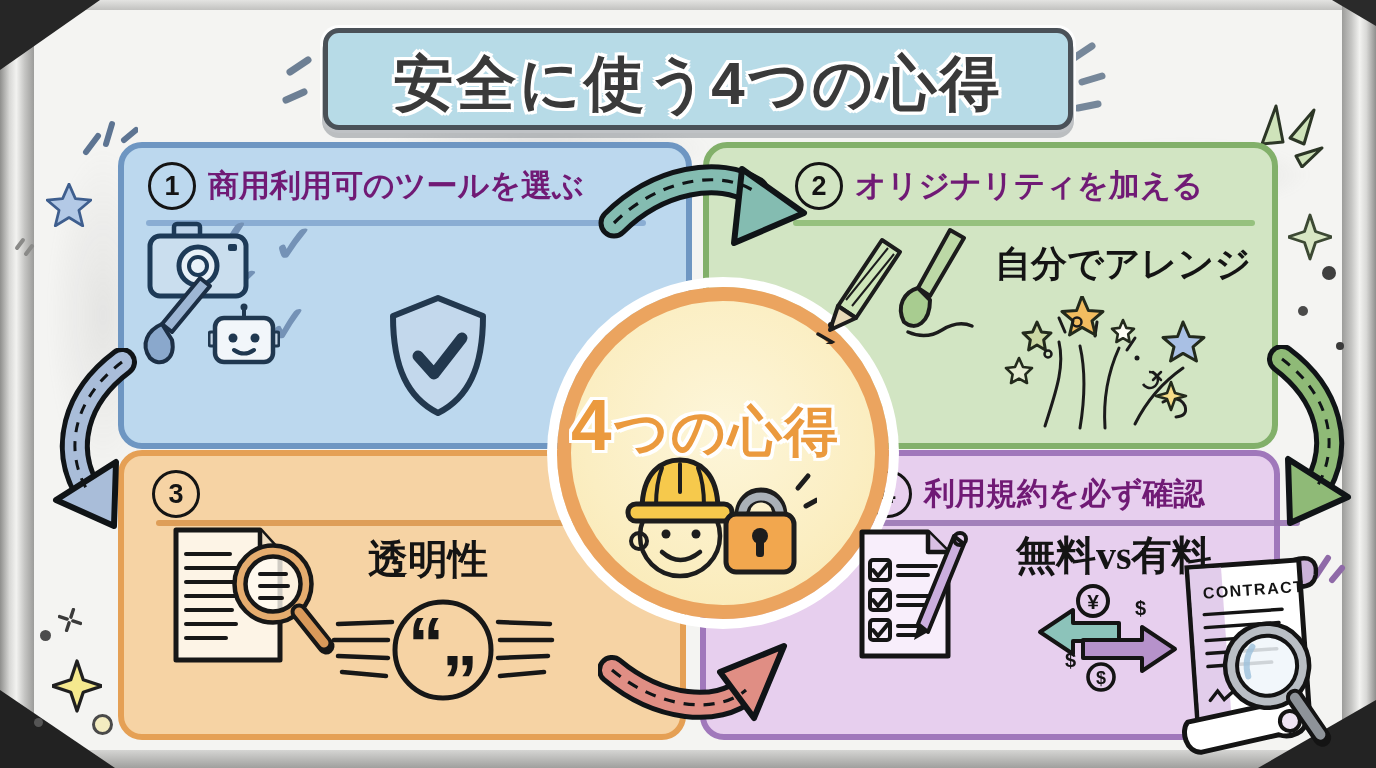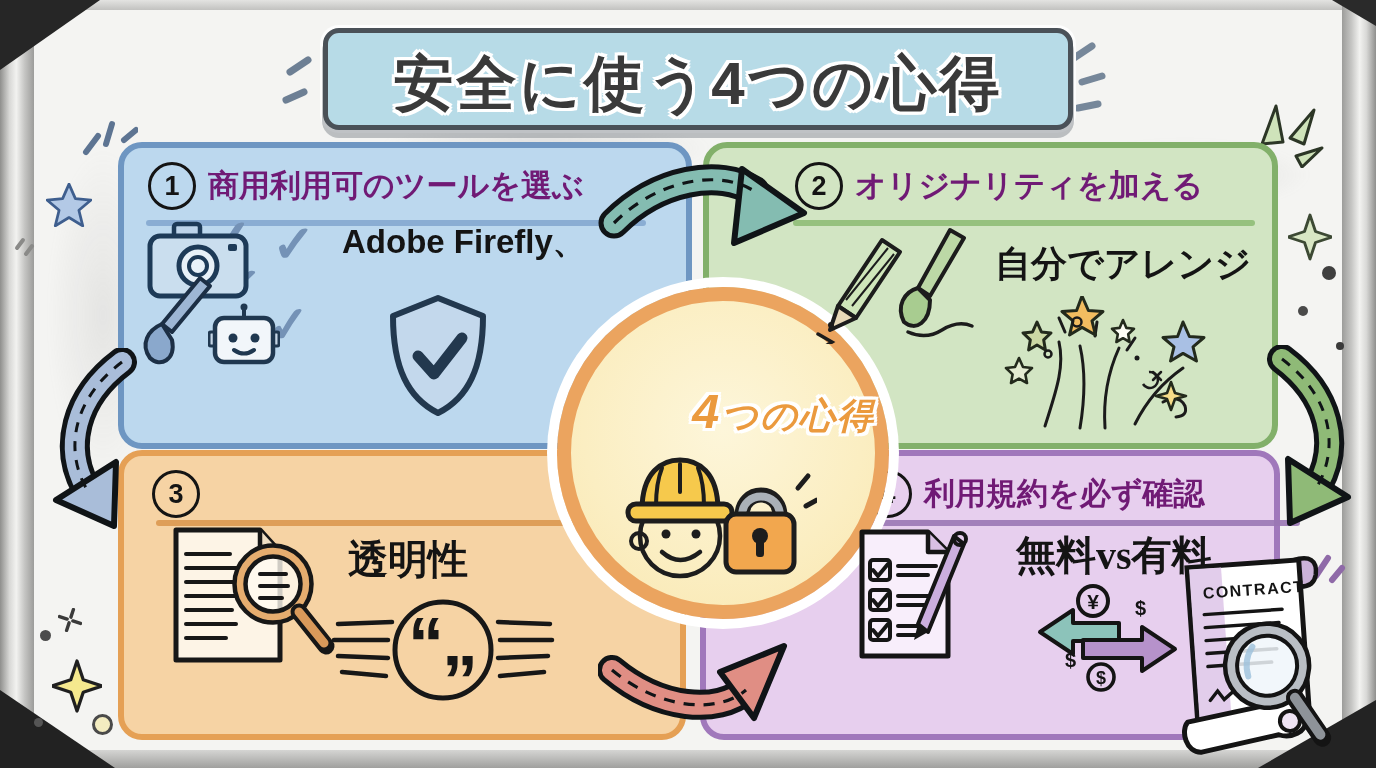--- a/index.html
+++ b/index.html
@@ -33,23 +33,23 @@
   .box-header{position:absolute;top:14px;display:flex;align-items:center;gap:12px;}
   .num-circle{width:42px;height:42px;border:3.5px solid #141414;border-radius:50%;
     display:flex;align-items:center;justify-content:center;font-size:27px;font-weight:700;color:#141414;flex:0 0 auto;}
   .box-heading{font-size:31px;font-weight:800;color:#701a75;white-space:nowrap;}
   .underline{position:absolute;height:6px;border-radius:4px;opacity:.9;}
   .body-strong{position:absolute;font-weight:800;color:#141414;z-index:6;}
   
   .center-circle{left:557px;top:287px;width:304px;height:304px;border-radius:50%;z-index:6;
     background:radial-gradient(circle at 50% 42%,#fdf6da 0%,#fbeec2 60%,#f9e7b0 100%);
     border:14px solid #eba45f;box-shadow:0 0 0 10px #ffffff;}
-  .center-label{position:absolute;left:0;right:0;top:82px;text-align:right;
-    font-size:36px;font-weight:800;color:#eb9a3e;letter-spacing:2px;
-    text-shadow:-3px -3px 0 #fff,3px -3px 0 #fff,-3px 3px 0 #fff,3px 3px 0 #fff,0 -3px 0 #fff,0 3px 0 #fff,-3px 0 0 #fff,3px 0 0 #fff;font-style:italic;}
+  .center-label{position:absolute;left:0;right:0;top:82px;text-align:left;
+    font-size:54px;font-weight:800;color:#eb9a3e;letter-spacing:2px;
+    text-shadow:-3px -3px 0 #fff,3px -3px 0 #fff,-3px 3px 0 #fff,3px 3px 0 #fff,0 -3px 0 #fff,0 3px 0 #fff,-3px 0 0 #fff,3px 0 0 #fff;}
   .center-label::first-letter{font-size:1.35em;}
   .checkglyph{position:absolute;font-weight:700;color:#7492b6;z-index:6;line-height:1;}
   svg text{font-family:"Liberation Sans",sans-serif;}
   .z7{z-index:7;} .z8{z-index:8;} .z4{z-index:4;}
 </style>
 </head>
 <body>
 
 <div id="stage">
 
@@ -160,21 +160,20 @@
     <line x1="36" y1="16" x2="36" y2="6" stroke="#203850" stroke-width="4"></line>
     <circle cx="36" cy="5" r="3.5" fill="#203850"></circle>
     <rect x="1" y="30" width="7" height="14" rx="2" fill="#c6d6e6" stroke="#203850" stroke-width="3"></rect>
     <rect x="64" y="30" width="7" height="14" rx="2" fill="#c6d6e6" stroke="#203850" stroke-width="3"></rect>
     <rect x="7" y="16" width="58" height="44" rx="9" fill="#f2f6fa" stroke="#203850" stroke-width="4.5"></rect>
     <circle cx="25" cy="36" r="4.5" fill="#203850"></circle>
     <circle cx="47" cy="36" r="4.5" fill="#203850"></circle>
     <path d="M26,48 Q36,55 46,48" fill="none" stroke="#203850" stroke-width="4" stroke-linecap="round"></path>
   </svg>
   <div class="body-strong" style="left:342px;top:220px;font-size:33px;line-height:1.35;">
-    <div>Adobe Firefly、</div>
   </div>
   <svg class="abs z7" style="left:386px;top:292px;" width="105" height="128" viewBox="0 0 105 128">
     <path d="M52,6 L97,24 C97,76 82,106 52,121 C22,106 7,76 7,24 Z" fill="#c3d8ec" stroke="#22384e" stroke-width="6" stroke-linejoin="round"></path>
     <path d="M32,64 L48,82 L76,46" fill="none" stroke="#22384e" stroke-width="11" stroke-linecap="round" stroke-linejoin="round"></path>
   </svg>
 
   <div class="abs qbox box2">
     <div class="box-header" style="left:86px;">
       <span class="num-circle">2</span>
       <span class="box-heading">オリジナリティを加える</span>
@@ -244,21 +243,21 @@
     <circle cx="105" cy="62" r="38.5" fill="none" stroke="#171717" stroke-width="4.5"></circle>
     <circle cx="105" cy="62" r="27.5" fill="none" stroke="#171717" stroke-width="4.5"></circle>
     <g stroke="#171717" stroke-width="4" stroke-linecap="round">
       <line x1="92" y1="52" x2="118" y2="52"></line>
         <line x1="92" y1="64" x2="120" y2="64"></line>
         <line x1="92" y1="76" x2="114" y2="76"></line>
     </g>
     <line x1="131" y1="90" x2="158" y2="124" stroke="#171717" stroke-width="17" stroke-linecap="round"></line>
     <line x1="131" y1="90" x2="156" y2="121" stroke="#d9995a" stroke-width="9" stroke-linecap="round"></line>
   </svg>
-  <div class="body-strong" style="left:348px;top:532px;font-size:40px;">透明性</div>
+  <div class="body-strong" style="left:368px;top:532px;font-size:40px;">透明性</div>
   <svg class="abs z7" style="left:330px;top:596px;" width="225" height="112" viewBox="0 0 225 112">
     <g stroke="#171717" stroke-width="4.5" stroke-linecap="round">
       <line x1="8" y1="28" x2="62" y2="26"></line>
         <line x1="4" y1="44" x2="58" y2="44"></line>
       <line x1="8" y1="60" x2="58" y2="62"></line>
         <line x1="12" y1="76" x2="56" y2="80"></line>
       <line x1="168" y1="26" x2="220" y2="28"></line>
         <line x1="170" y1="44" x2="222" y2="44"></line>
       <line x1="168" y1="62" x2="218" y2="60"></line>
         <line x1="170" y1="80" x2="214" y2="76"></line>

